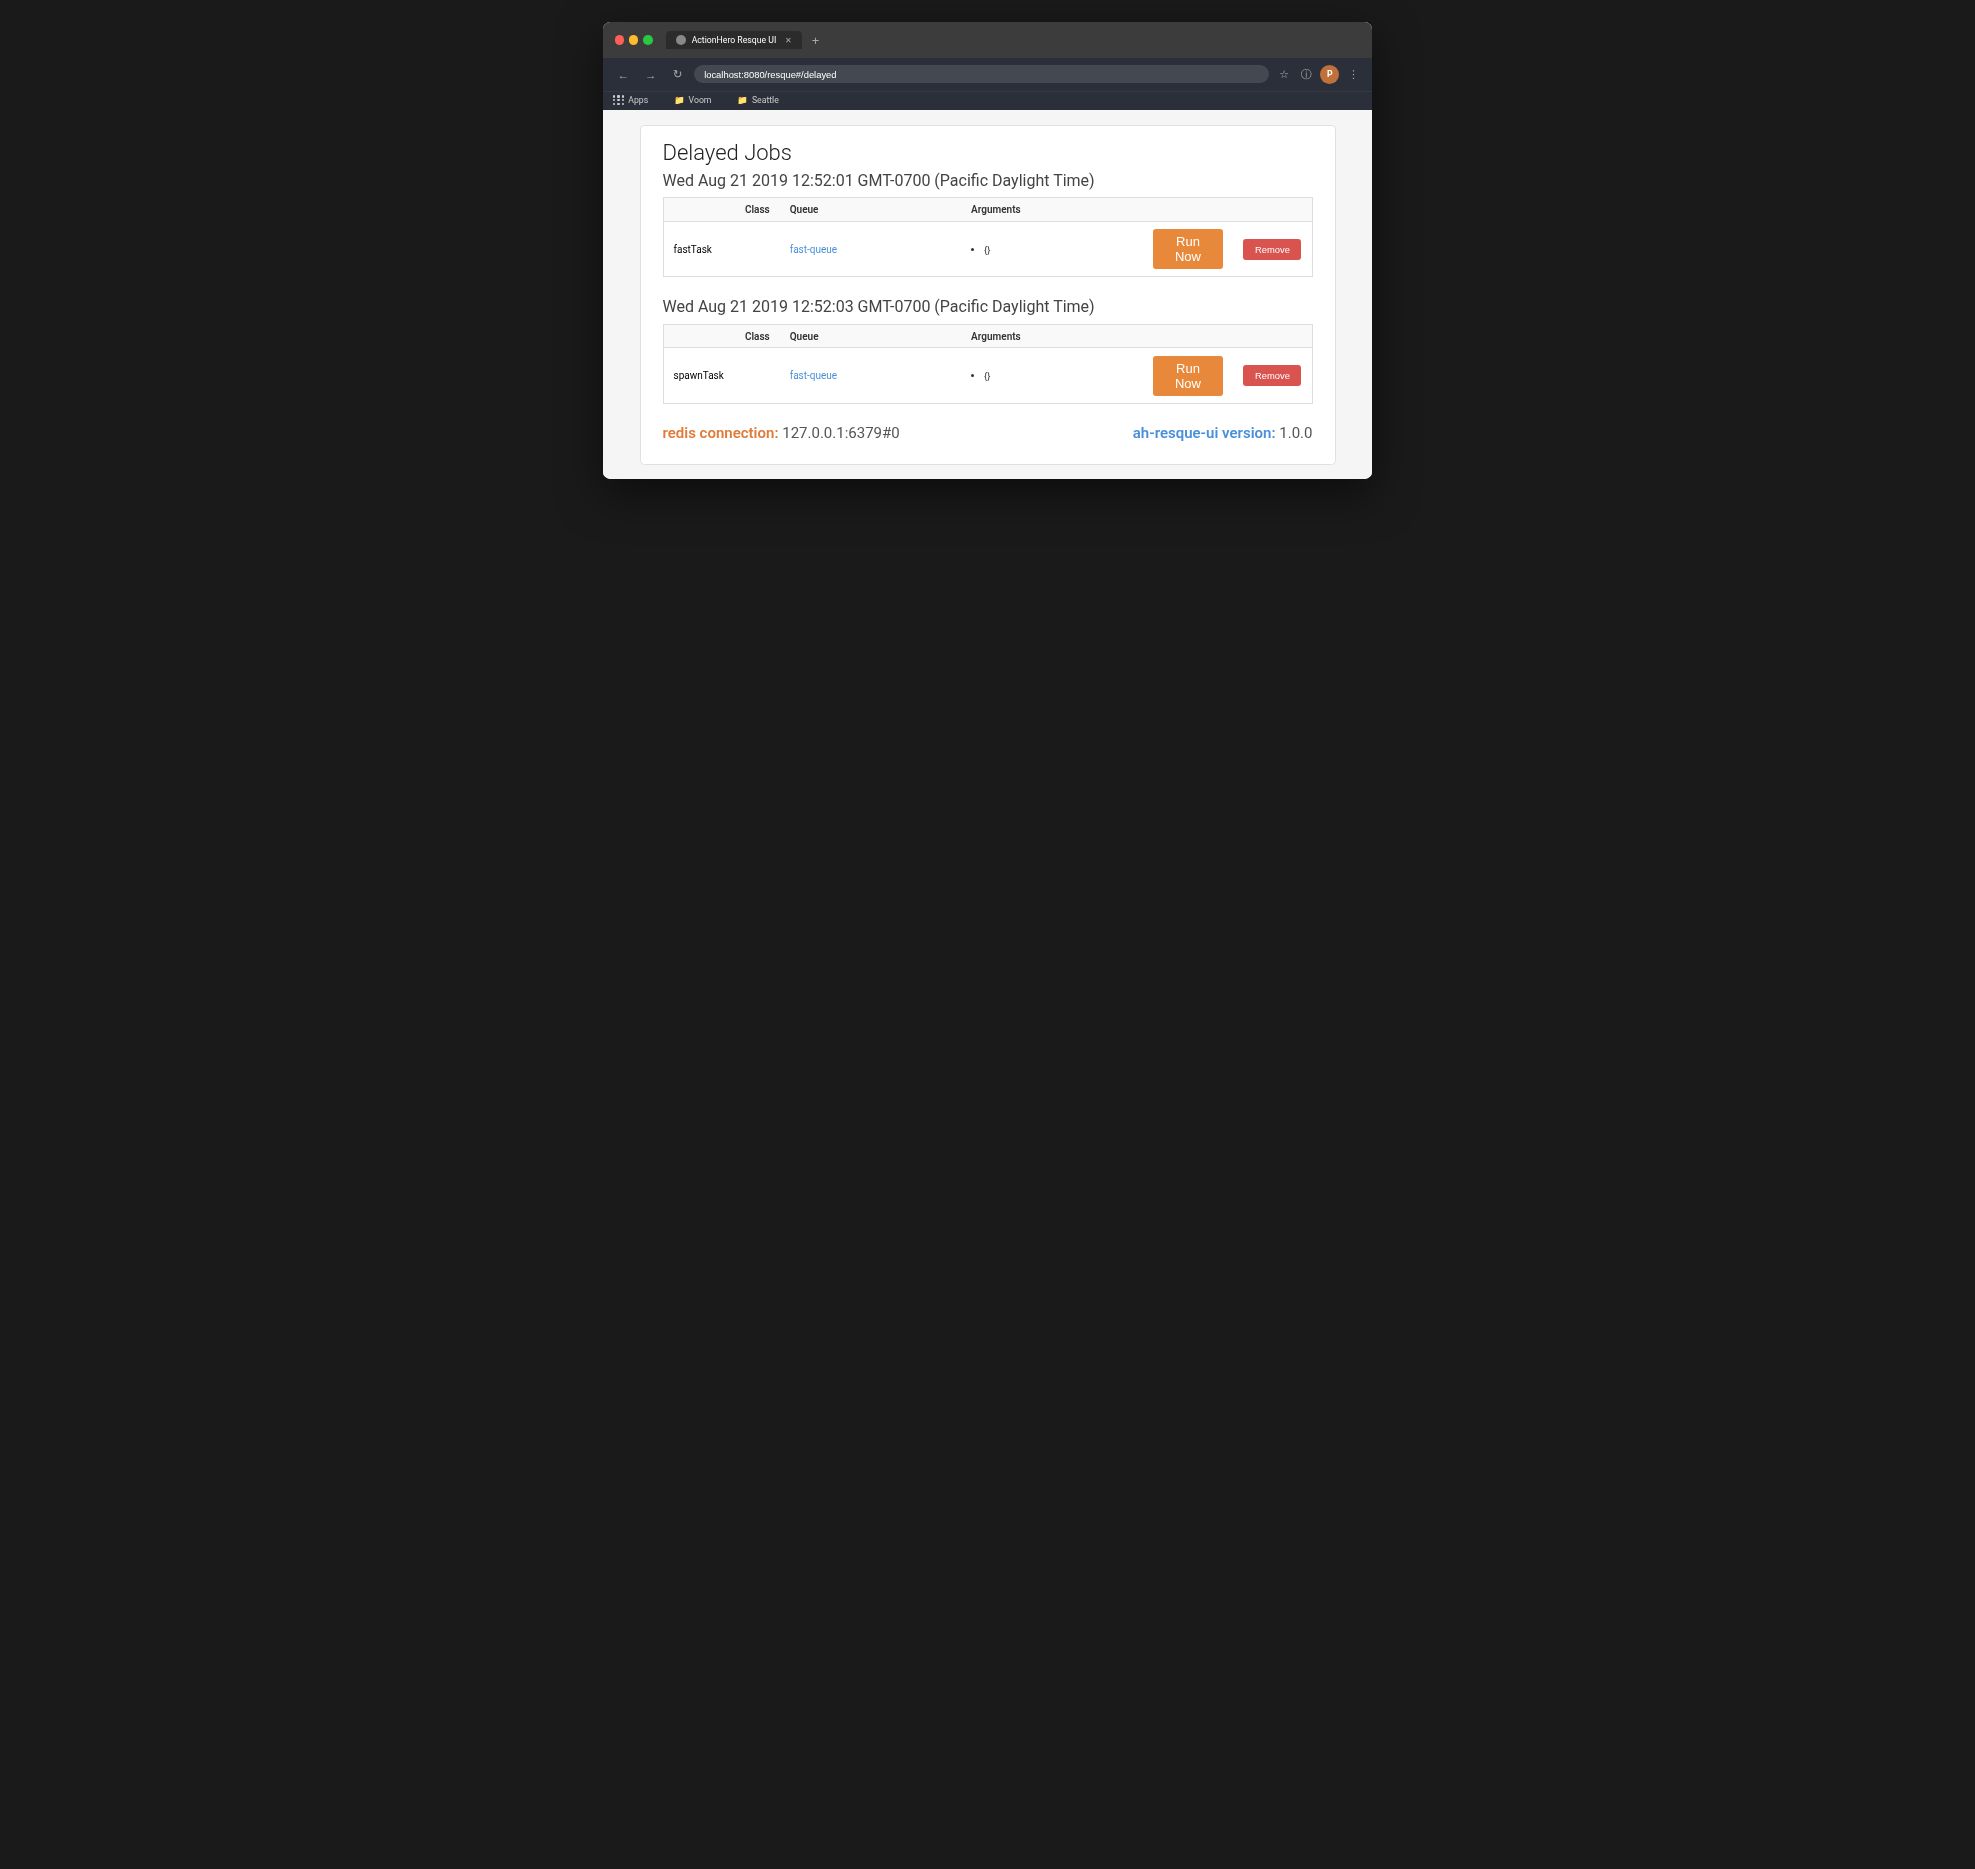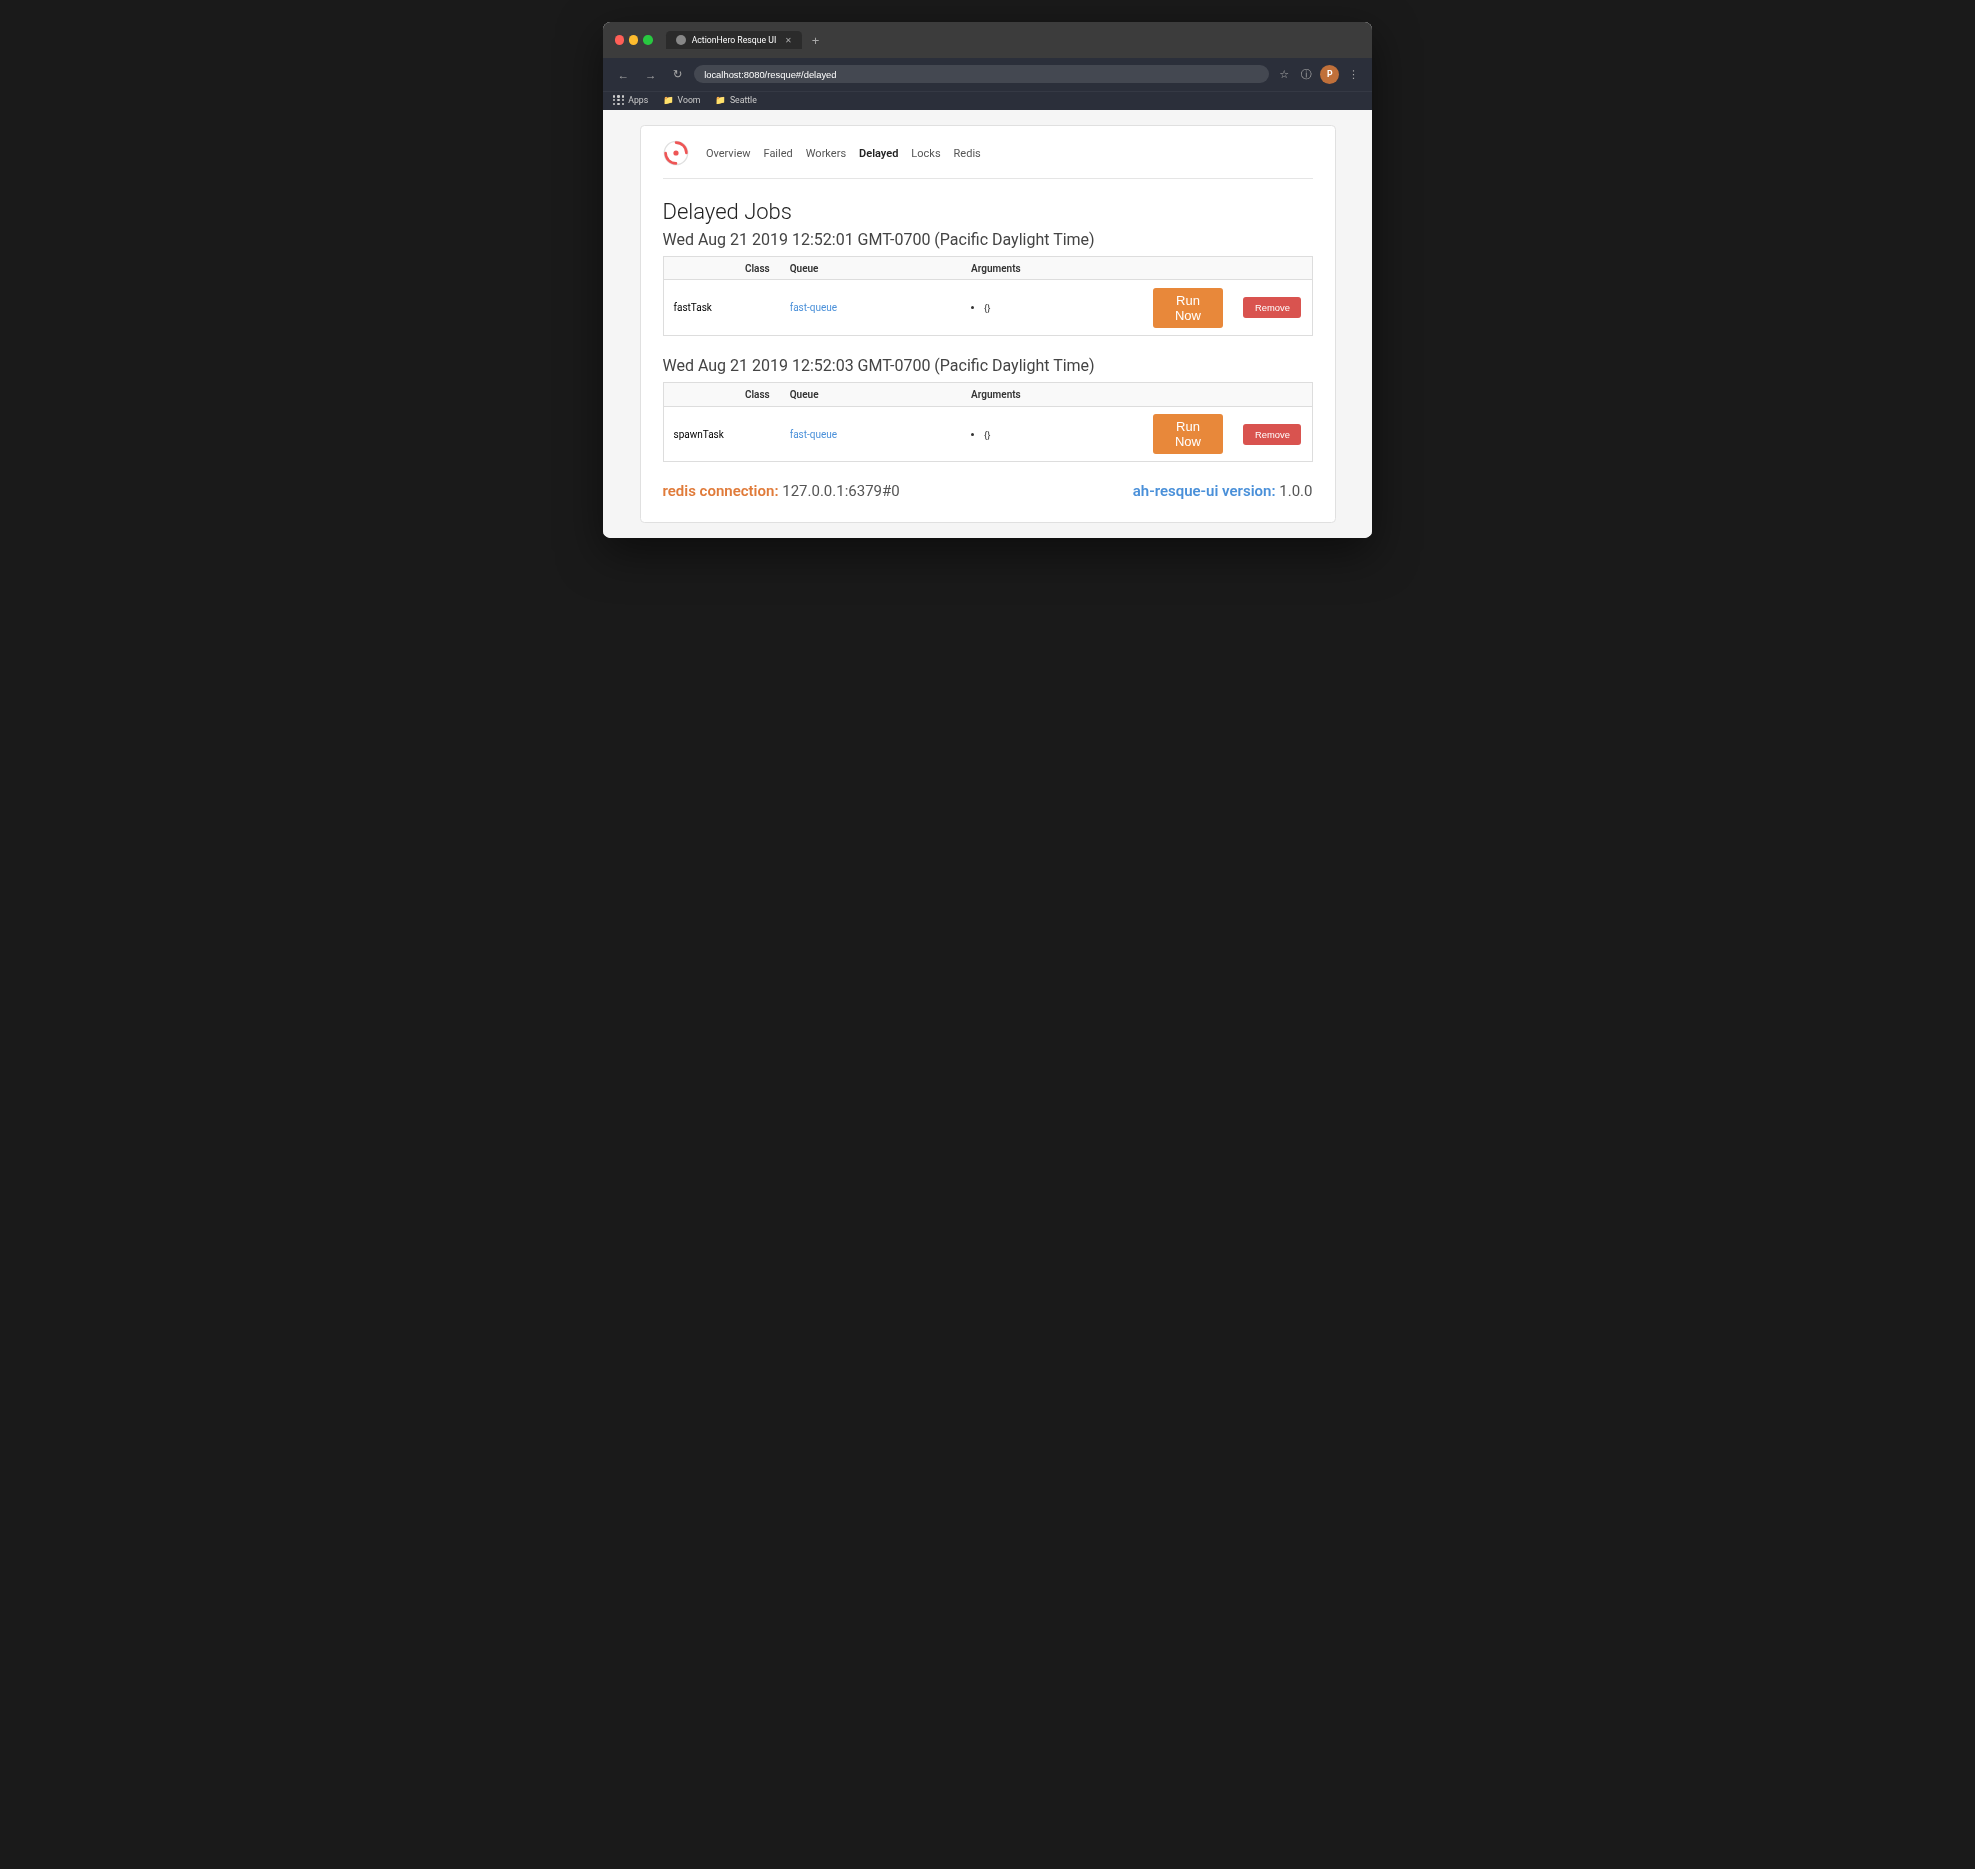--- a/index.html
+++ b/index.html
@@ -141,21 +141,21 @@
       font-size: 8.7px;
       font-weight: bold;
     }
 
     
     .bookmarks-bar {
       background: #2b2f3a;
       padding: 3.6px 10px 5px;
       display: flex;
       align-items: center;
-      gap: 15px;
+      gap: 26px;
       border-top: 0.7px solid rgba(255,255,255,0.05);
     }
     .bookmark-item {
       display: flex;
       align-items: center;
       gap: 3.6px;
       color: #ccc;
       font-size: 8.7px;
       cursor: pointer;
     }
@@ -380,38 +380,20 @@
     </div>
     <div class="bookmark-item">
       <span class="bookmark-icon">📁</span>
       <span>Seattle</span>
     </div>
   </div>
 
   <div class="page-content">
     <div class="resque-container">
 
-      <div class="resque-header">
-
-        <svg class="resque-logo" viewBox="0 0 40 40">
-          <circle cx="20" cy="20" r="18" fill="none" stroke="#e0e0e0" stroke-width="2"></circle>
-          <path d="M20 4 A16 16 0 0 1 36 20" fill="none" stroke="#e55" stroke-width="4" stroke-linecap="round"></path>
-          <path d="M20 36 A16 16 0 0 1 4 20" fill="none" stroke="#e55" stroke-width="4" stroke-linecap="round"></path>
-          <circle cx="20" cy="20" r="4" fill="#e55"></circle>
-        </svg>
-
-        <nav class="resque-nav-links">
-          <a class="resque-nav-link">Overview</a>
-          <a class="resque-nav-link">Failed</a>
-          <a class="resque-nav-link">Workers</a>
-          <a class="resque-nav-link active">Delayed</a>
-          <a class="resque-nav-link">Locks</a>
-          <a class="resque-nav-link">Redis</a>
-        </nav>
-      </div>
 
       <h1 class="page-title">Delayed Jobs</h1>
 
       <div class="job-group">
         <p class="job-timestamp">Wed Aug 21 2019 12:52:01 GMT-0700 (Pacific Daylight Time)</p>
         <table class="job-table">
           <thead>
             <tr>
               <th class="col-class">Class</th>
               <th class="col-queue">Queue</th>

